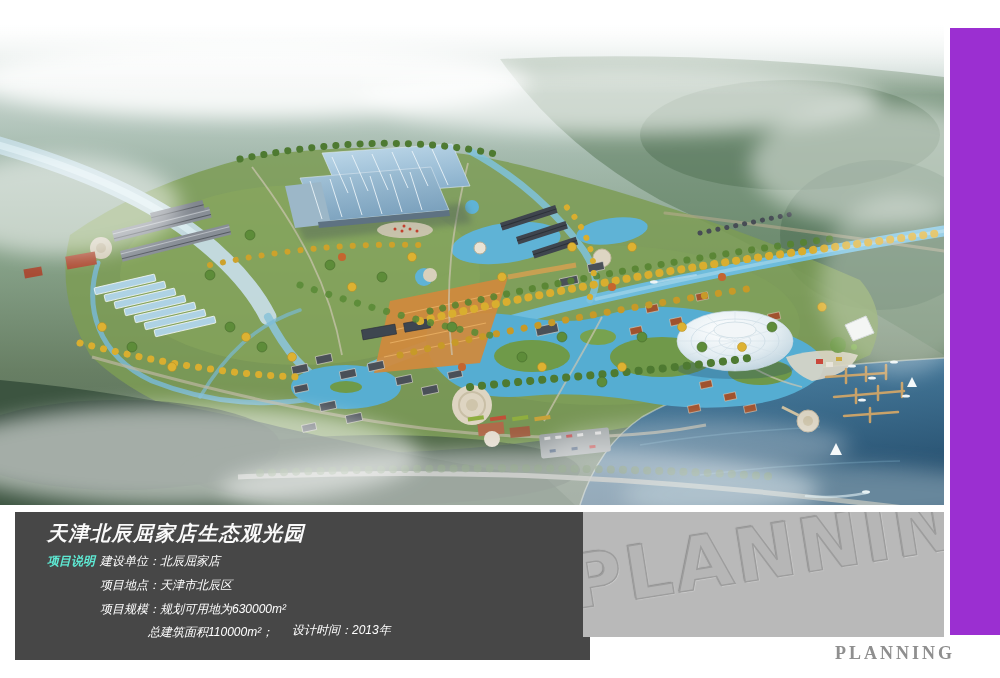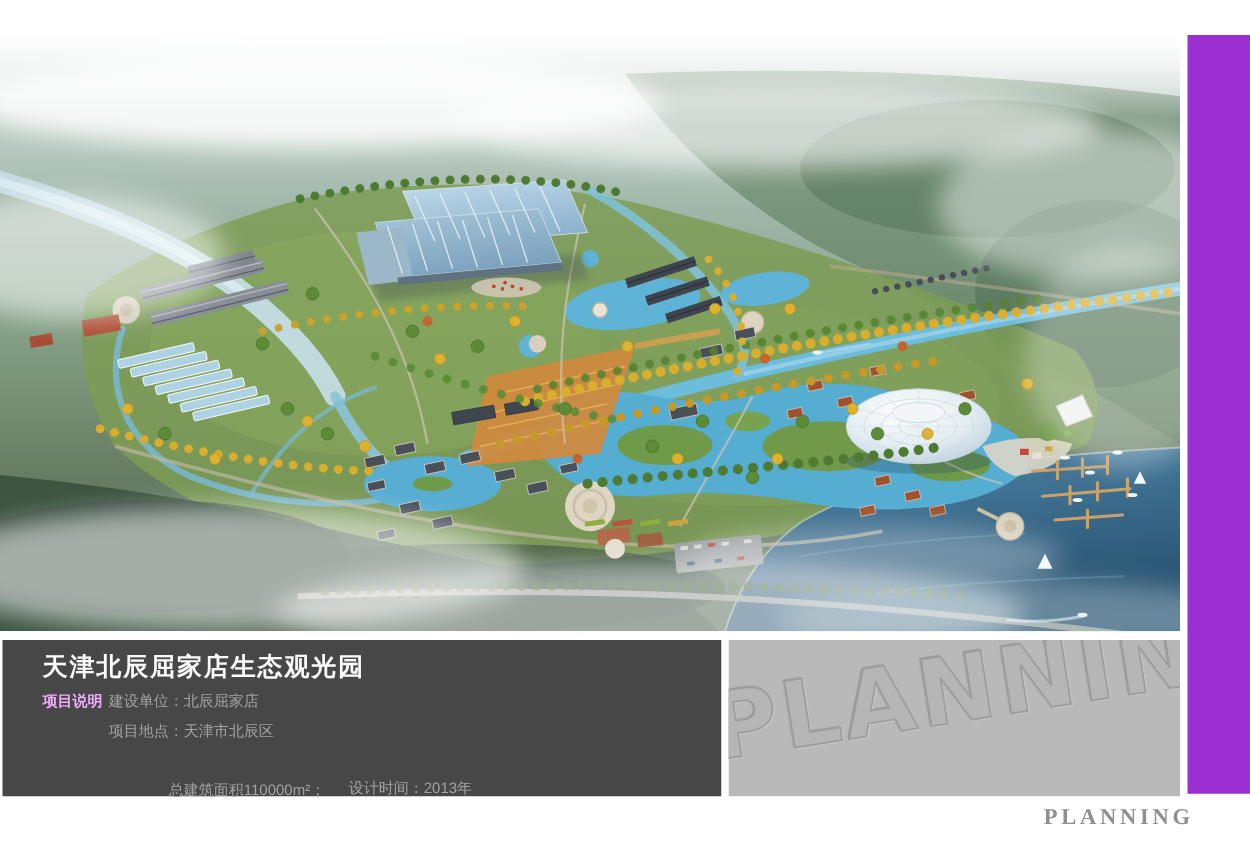--- a/index.html
+++ b/index.html
@@ -3,25 +3,25 @@
 <meta charset="utf-8">
 <style>
   html,body{margin:0;padding:0;}
   body{
     width:1000px;height:678px;position:relative;background:#ffffff;
     font-family:"Liberation Sans", sans-serif;overflow:hidden;
   }
   .aerial-wrap{position:absolute;left:0;top:25px;width:944px;height:480px;overflow:hidden;}
   .aerial-wrap svg{display:block;}
   .purple-stripe{position:absolute;left:950px;top:28px;width:50px;height:607px;background:#9b2fd1;}
-  .info-panel{position:absolute;left:2px;top:512px;width:575px;height:125px;background:#474747;}
+  .info-panel{position:absolute;left:15px;top:512px;width:575px;height:148px;background:#474747;font-style:italic;}
   .info-title{position:absolute;left:32px;top:8px;font-size:20px;font-weight:bold;
     letter-spacing:1.5px;color:#fafafa;white-space:nowrap;}
-  .info-row{position:absolute;font-size:12px;color:#a3a3a3;white-space:nowrap;}
-  .section-label{left:32px;top:41px;color:#f0abfc;font-weight:bold;}
+  .info-row{position:absolute;font-size:12px;color:#ffffff;white-space:nowrap;}
+  .section-label{left:32px;top:41px;color:#5eead4;font-weight:bold;}
   .f-builder{left:85px;top:41px;}
   .f-location{left:85px;top:65px;}
   .f-design{left:277px;top:65px;margin-top:45px;}
   .f-scale{left:85px;top:89px;}
   .f-total{left:133px;top:112px;text-align:right;}
   .wm-panel{position:absolute;left:583px;top:512px;width:361px;height:125px;background:#b9b9b9;overflow:hidden;}
   .wm-text{position:absolute;left:-12px;top:22px;font-size:74px;font-weight:bold;letter-spacing:3px;
     color:#b6b6b6;-webkit-text-stroke:1.5px #9d9d9d;
     text-shadow:1px 1px 1px #dcdcdc,-1px -1px 1px #8a8a8a;
     transform:rotate(-9deg);transform-origin:40px 60px;white-space:nowrap;
@@ -446,20 +446,21 @@
 </div>
 
 <div class="purple-stripe"></div>
 
 <div class="info-panel">
   <div class="info-title">天津北辰屈家店生态观光园</div>
   <div class="info-row section-label">项目说明</div>
   <div class="info-row f-builder">建设单位：北辰屈家店</div>
   <div class="info-row f-location">项目地点：天津市北辰区</div>
   <div class="info-row f-design">设计时间：2013年</div>
+  <div class="info-row f-scale">项目规模：规划可用地为630000m²</div>
   <div class="info-row f-total">总建筑面积110000m²；</div>
 </div>
 
 <div class="wm-panel">
   <div class="wm-text">PLANNING</div>
 </div>
 
 <div class="footer-text">PLANNING</div>
 
 </body></html>

